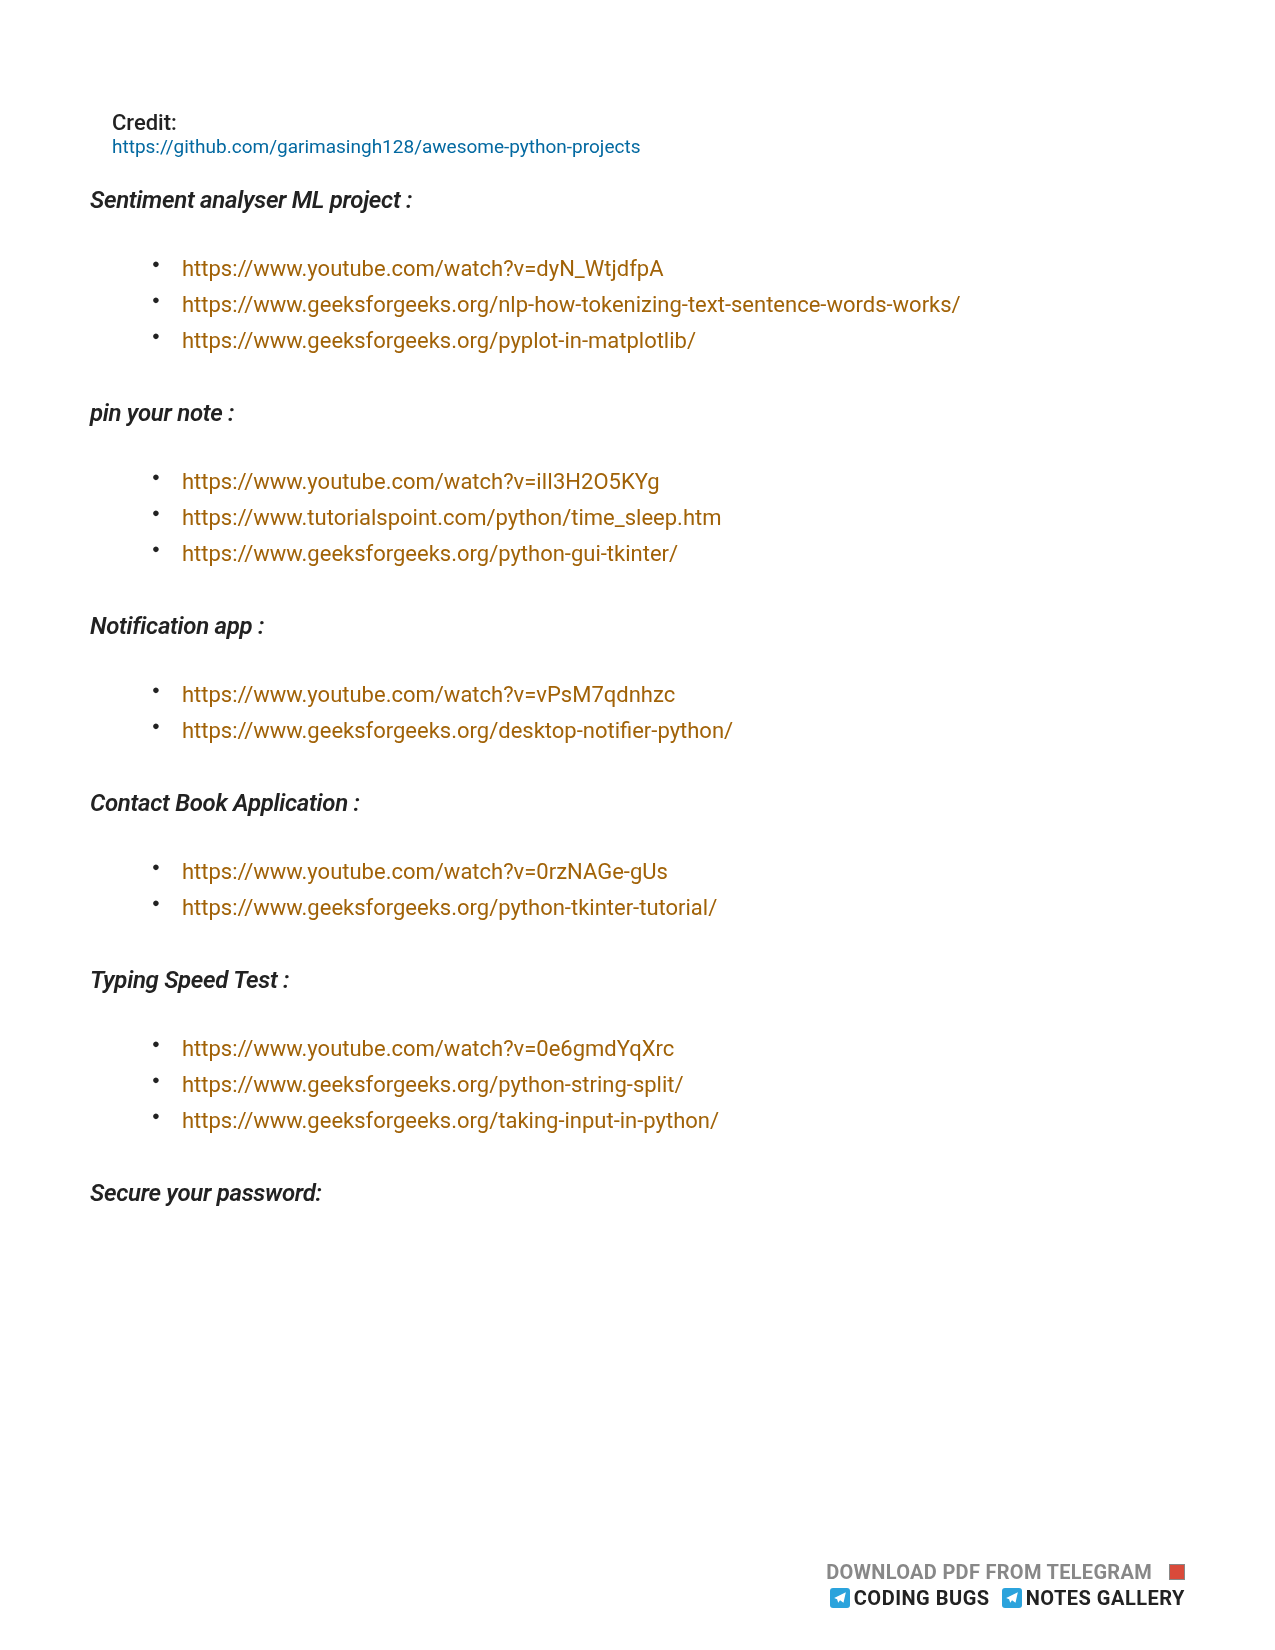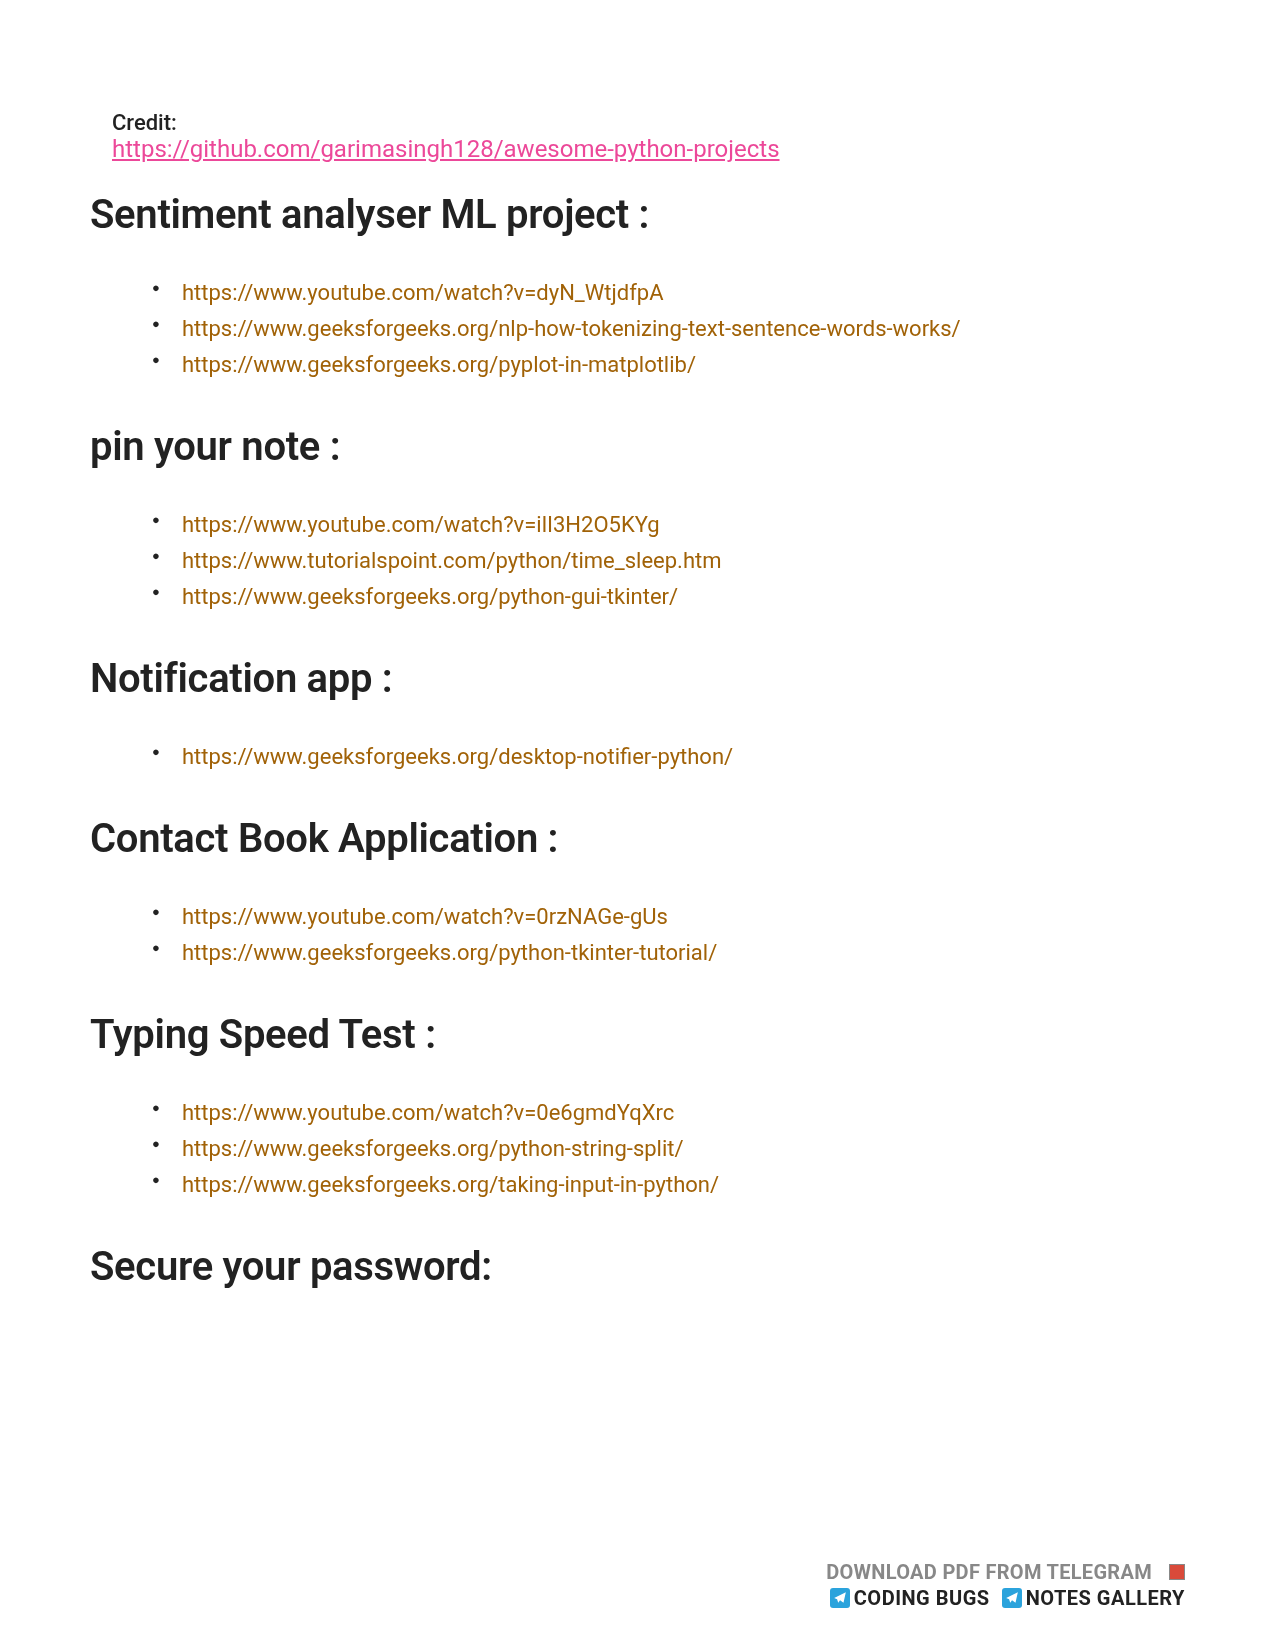--- a/index.html
+++ b/index.html
@@ -21,31 +21,31 @@
   .credit-block {
     margin-left: 22px;
     margin-bottom: 28px;
   }
   .credit-label {
     font-size: 22px;
     font-weight: 500;
     color: #222;
   }
   .credit-link {
-    font-size: 24px;
-    color: #ec4899;
-    text-decoration: underline;
+    font-size: 19px;
+    color: #0369a1;
   }
   .section-heading {
-    font-size: 40px;
+    font-size: 24px;
     font-weight: 600;
     color: #222;
     margin-top: 42px;
     margin-bottom: 38px;
     letter-spacing: -0.3px;
+    font-style: italic;
   }
   .section-heading:first-of-type {
     margin-top: 0;
   }
   ul.link-list {
     list-style: none;
     margin-left: 62px;
     margin-bottom: 10px;
   }
   ul.link-list li {
@@ -137,20 +137,21 @@
         <li><span class="link-text">https://www.geeksforgeeks.org/pyplot-in-matplotlib/</span></li>
       </ul>
       <div class="section-heading">pin your note :</div>
       <ul class="link-list">
         <li><span class="link-text">https://www.youtube.com/watch?v=ilI3H2O5KYg</span></li>
         <li><span class="link-text">https://www.tutorialspoint.com/python/time_sleep.htm</span></li>
         <li><span class="link-text">https://www.geeksforgeeks.org/python-gui-tkinter/</span></li>
       </ul>
       <div class="section-heading">Notification app :</div>
       <ul class="link-list">
+        <li><span class="link-text">https://www.youtube.com/watch?v=vPsM7qdnhzc</span></li>
         <li><span class="link-text">https://www.geeksforgeeks.org/desktop-notifier-python/</span></li>
       </ul>
       <div class="section-heading">Contact Book Application :</div>
       <ul class="link-list">
         <li><span class="link-text">https://www.youtube.com/watch?v=0rzNAGe-gUs</span></li>
         <li><span class="link-text">https://www.geeksforgeeks.org/python-tkinter-tutorial/</span></li>
       </ul>
       <div class="section-heading">Typing Speed Test :</div>
       <ul class="link-list">
         <li><span class="link-text">https://www.youtube.com/watch?v=0e6gmdYqXrc</span></li>

